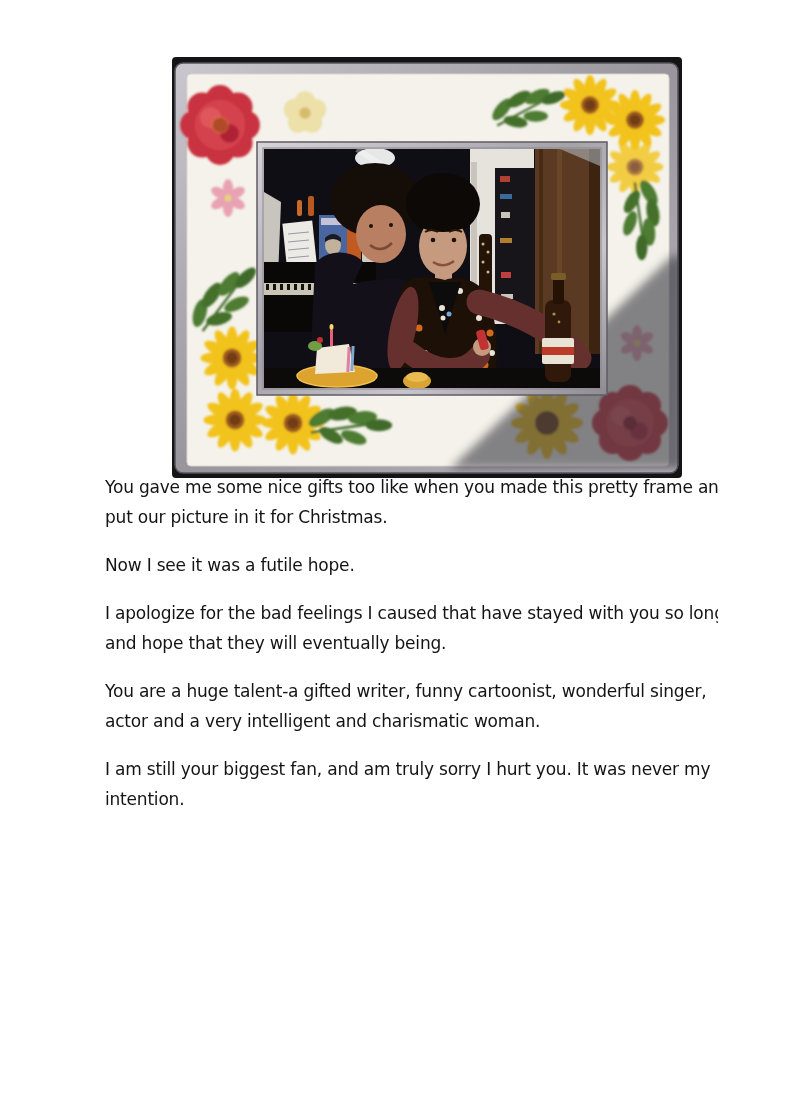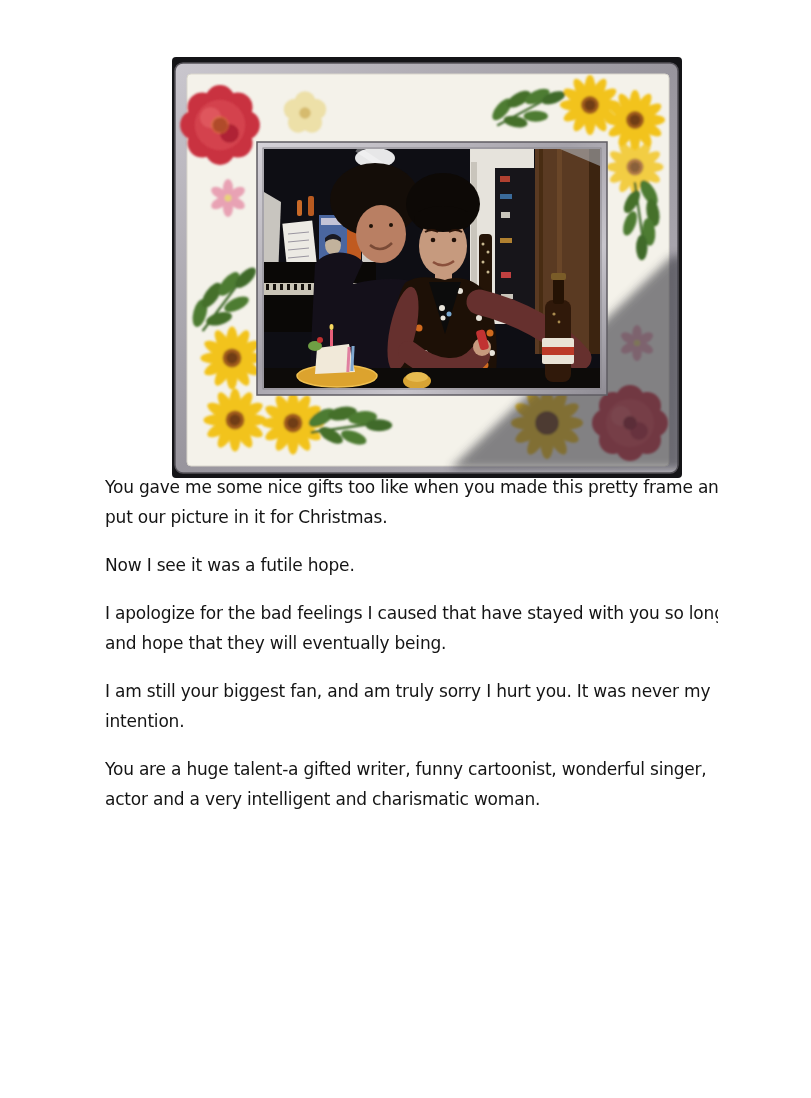--- a/index.html
+++ b/index.html
@@ -300,19 +300,19 @@
           <circle cx="302" cy="180" r="1.4" fill="#c8a860" opacity="0.8"></circle>
         </g>
       </g>
     </svg>
   </div>
 
   <div class="letter-body">
     <p>You gave me some nice gifts too like when you made this pretty frame and put our picture in it for Christmas.</p>
     <p>Now I see it was a futile hope.</p>
     <p>I apologize for the bad feelings I caused that have stayed with you so long and hope that they will eventually being.</p>
+    <p>You are a huge talent-a gifted writer, funny cartoonist, wonderful singer, actor and a very intelligent and charismatic woman.</p>
     <p>I am still your biggest fan, and am truly sorry I hurt you. It was never my intention.</p>
-    <p>You are a huge talent-a gifted writer, funny cartoonist, wonderful singer, actor and a very intelligent and charismatic woman.</p>
   </div>
 
   <div class="page-number">4</div>
 
 </div>
 
 </body></html>

